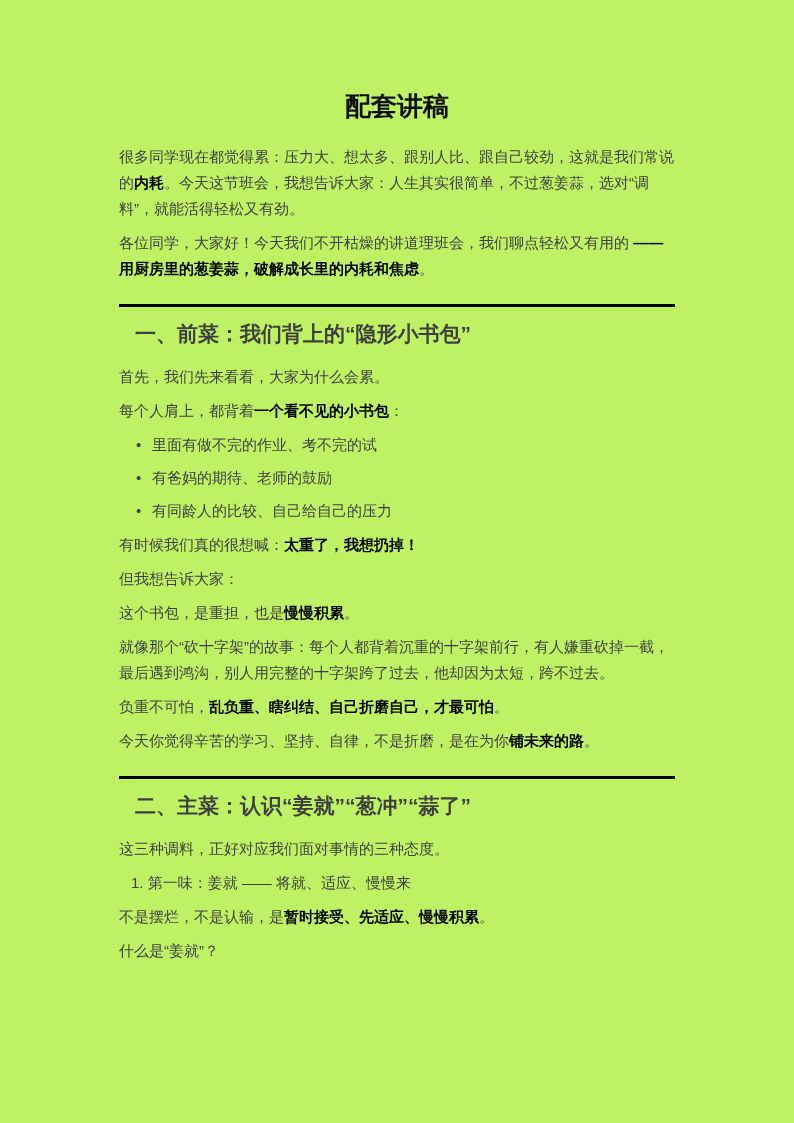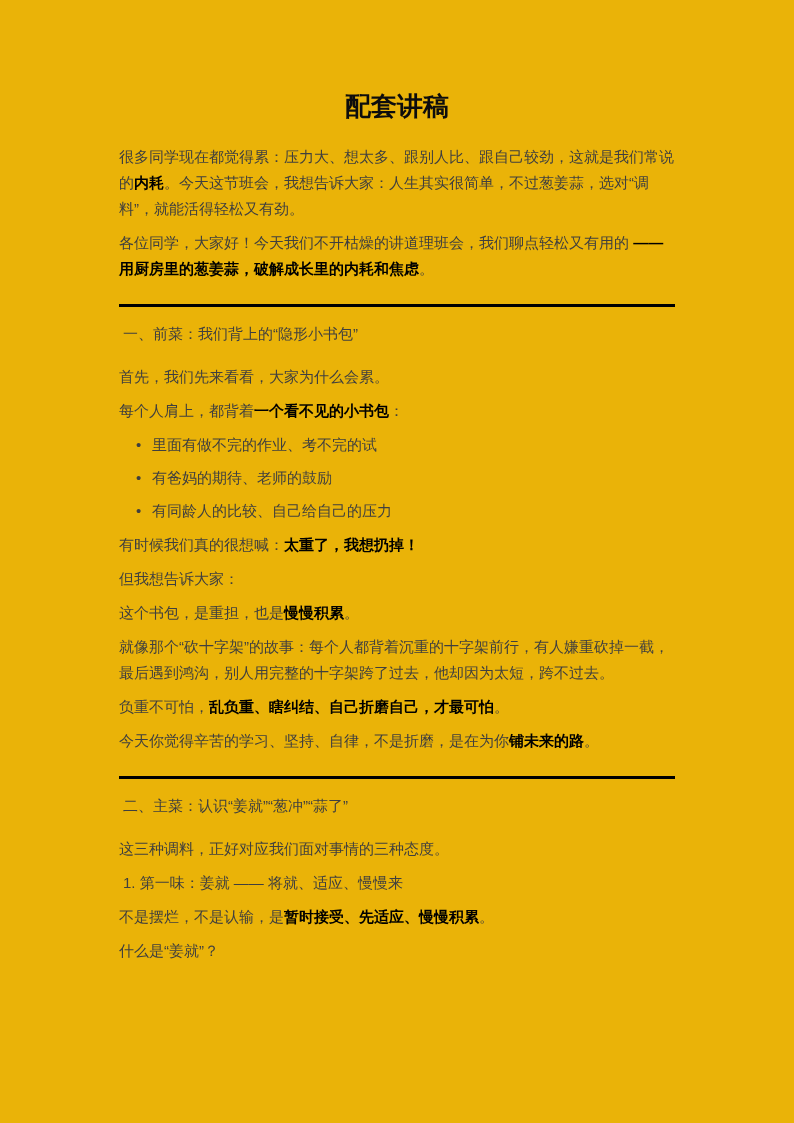--- a/index.html
+++ b/index.html
@@ -1,50 +1,50 @@
 <!DOCTYPE html>
 <html><head>
 <meta charset="utf-8">
 <style>
   html, body { margin: 0; padding: 0; background: #ffffff; }
   .page {
     position: relative;
     width: 794px;
     min-height: 1123px;
     box-sizing: border-box;
-    background: #eab308;
+    background: #bef264;
     padding: 90px 119px 60px 119px;
     font-family: "Liberation Sans", "DejaVu Sans", sans-serif;
     font-size: 15px;
     line-height: 26px;
     color: #3f3f3f;
     overflow: hidden;
   }
   .doc-title {
     font-size: 26px;
     line-height: 32px;
     font-weight: 700;
     color: #0d0d0d;
     text-align: center;
     margin: 0 0 22px 0;
   }
   .para { margin: 0 0 8px 0; }
   .section-heading {
-    font-size: 15px;
-    font-weight: 400;
+    font-size: 21px;
+    font-weight: 700;
     line-height: 26px;
     color: #3f3f3f;
-    margin: 0 0 17px 4px;
+    margin: 0 0 17px 16px;
   }
   .subsection-heading {
     font-size: 15px;
     font-weight: 400;
     line-height: 26px;
     color: #3f3f3f;
-    margin: 0 0 8px 4px;
+    margin: 0 0 8px 12px;
   }
   .divider {
     border: none;
     border-top: 3px solid #000000;
     margin: 22px 0 14px 0;
   }
   strong { font-weight: 700; color: #000000; }
   ul.bullets { margin: 0 0 8px 0; padding: 0; list-style: none; }
   ul.bullets li { position: relative; padding-left: 33px; margin: 0; }
   ul.bullets li + li { margin-top: 7px; }

